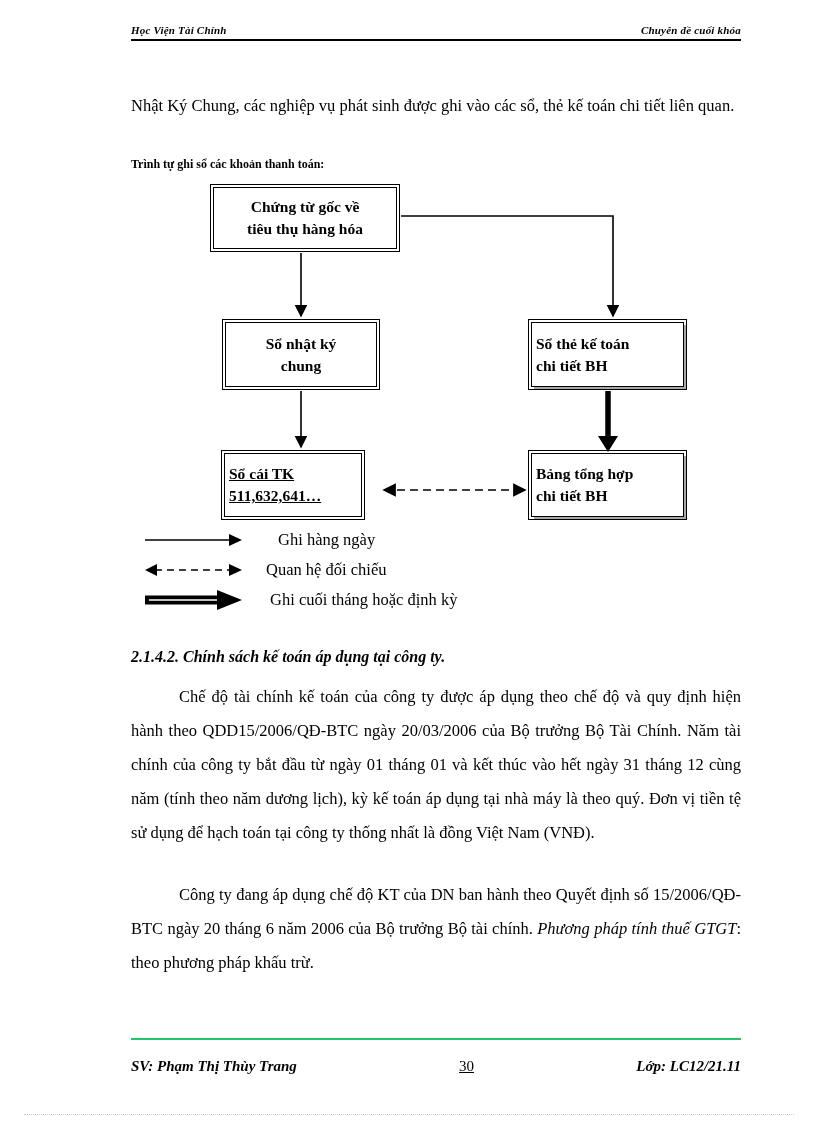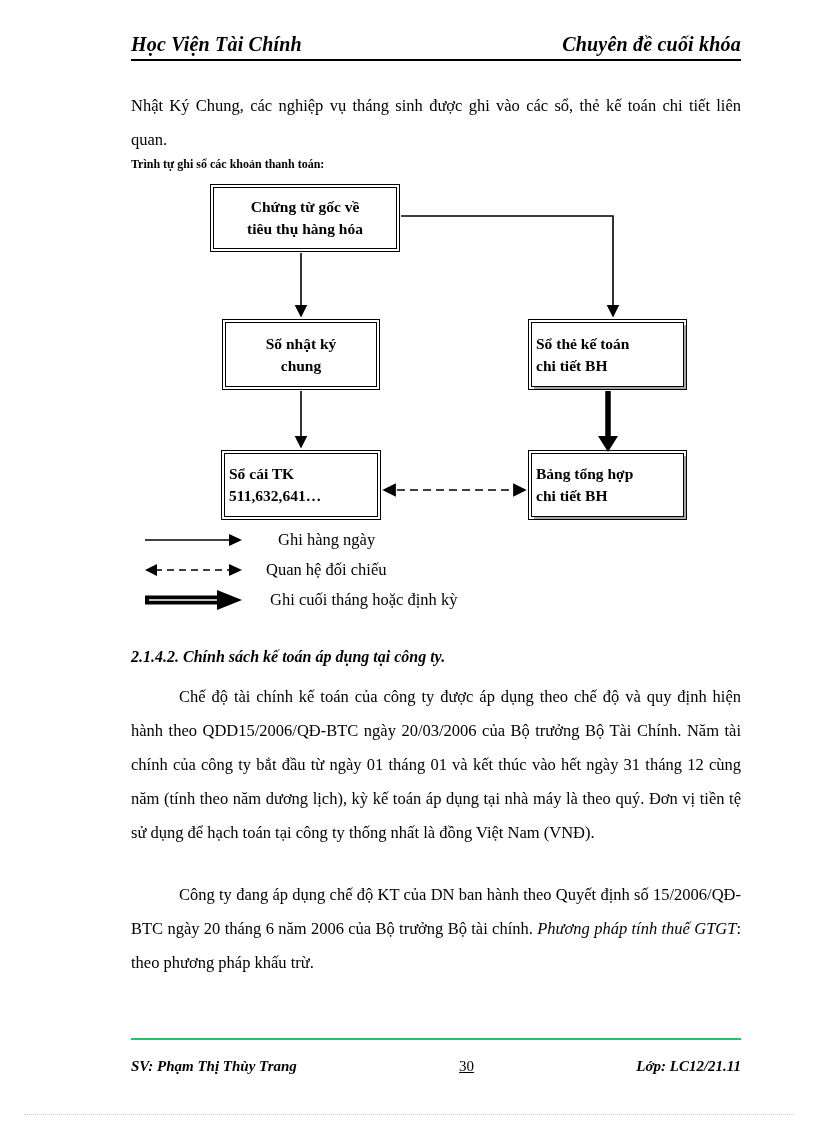--- a/index.html
+++ b/index.html
@@ -20,30 +20,30 @@
     position: absolute;
     left: 0; top: 0;
     width: 816px;
     height: 1123px;
   }
 
   
   .header {
     position: absolute;
     left: 131px;
-    top: 33px;
+    top: 24px;
     width: 610px;
     display: flex;
     justify-content: space-between;
     align-items: flex-end;
     border-bottom: 2px solid #000;
     padding-bottom: 3px;
     font-style: italic;
     font-weight: bold;
-    font-size: 20px;
+    font-size: 11px;
     letter-spacing: 0.2px;
   }
 
   
   .body-par {
     position: absolute;
     font-size: 16.5px;
     line-height: 34px;
     text-align: justify;
     text-justify: inter-word;
@@ -95,21 +95,21 @@
   .fc-box.shadow {
     box-shadow: 3px 3px 0 0 #a8a8a8;
   }
   .fc-box .ln { display: block; white-space: pre; }
   .fc-center { text-align: center; }
   .fc-left { text-align: left; padding-left: 4px; }
 
   #box-chungtu  { left: 213px; top: 187px;  width: 184px; height: 62px; }
   #box-nhatky   { left: 225px; top: 322px;  width: 152px; height: 65px; }
   #box-sothe    { left: 531px; top: 322px;  width: 153px; height: 65px; }
-  #box-socai    { left: 224px; top: 453px;  width: 154px; height: 64px; }
+  #box-socai    { left: 224px; top: 453px;  width: 138px; height: 64px; text-decoration: underline; }
   #box-bangth   { left: 531px; top: 453px;  width: 153px; height: 64px; }
 
   
   .legend {
     position: absolute;
     left: 143px;
     top: 525px;
     width: 520px;
   }
   .legend-row {
@@ -181,21 +181,21 @@
 </head>
 <body>
 
 <div class="page">
 
   <div class="header">
     <span>Học Viện Tài Chính</span>
     <span>Chuyên đề cuối khóa</span>
   </div>
 
-  <div class="body-par p-intro">Nhật Ký Chung, các nghiệp vụ tháng sinh được ghi vào các sổ, thẻ kế toán chi tiết liên quan.</div>
+  <div class="body-par p-intro">Nhật Ký Chung, các nghiệp vụ phát sinh được ghi vào các sổ, thẻ kế toán chi tiết liên quan.</div>
 
   <div class="center-title">Trình tự ghi sổ các khoản thanh toán:</div>
 
   <div class="chart">
     <svg width="816" height="1123" xmlns="http://www.w3.org/2000/svg">
       <defs>
         <marker id="arrowThin" markerWidth="10" markerHeight="10" refX="7" refY="4" orient="auto">
           <path d="M0,0 L8,4 L0,8 z" fill="#000"></path>
         </marker>
         <marker id="arrowThinStart" markerWidth="10" markerHeight="10" refX="1" refY="4" orient="auto">

